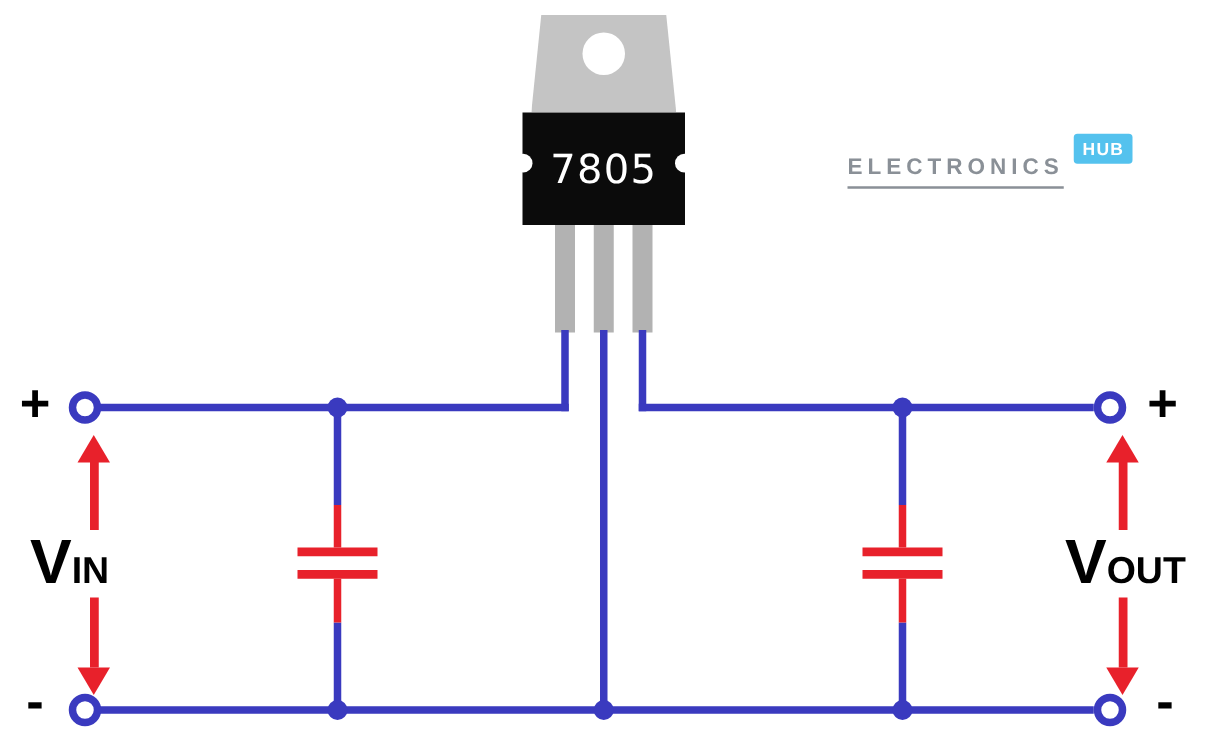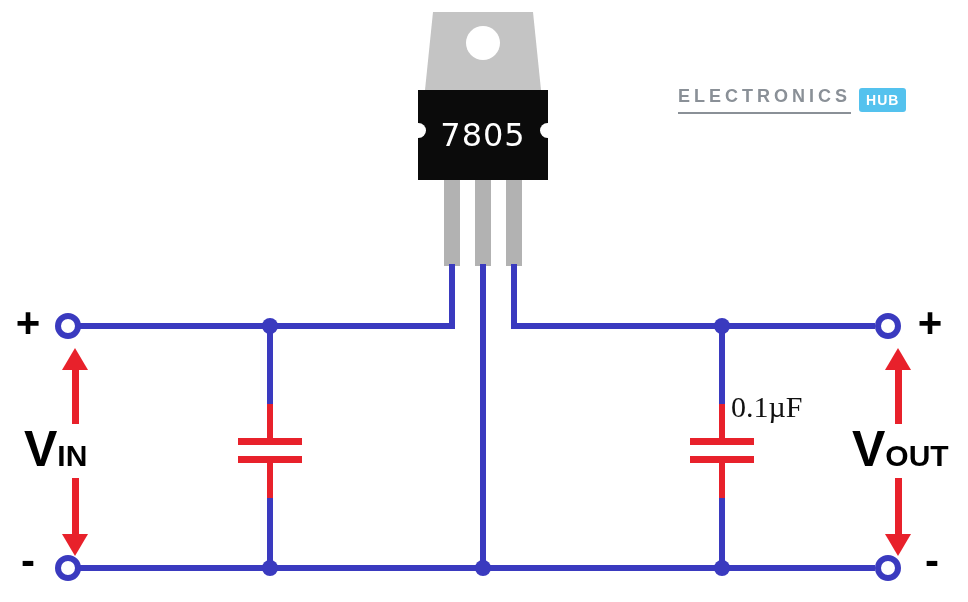--- a/index.html
+++ b/index.html
@@ -74,21 +74,21 @@
   .vin-label{left:24px;top:424px;} .vout-label{left:852px;top:424px;}
 
   
   .sign{font-size:42px;font-weight:800;color:#000;line-height:1;width:36px;text-align:center;}
   .sign-plus-l{left:10px;top:302px;} .sign-minus-l{left:10px;top:540px;}
   .sign-plus-r{left:912px;top:302px;} .sign-minus-r{left:914px;top:540px;}
 
   
   .logo{left:678px;top:86px;display:flex;align-items:center;gap:8px;}
   .logo-brand{font-size:18px;font-weight:600;letter-spacing:4px;color:var(--logo-gray);
-    border-bottom:2px solid var(--logo-gray);padding-bottom:5px;}
+    border-bottom:2px solid var(--logo-gray);padding-bottom:5px;margin-top:37px;}
   .logo-badge{background:var(--logo-blue);color:#fff;font-size:14px;font-weight:700;
     letter-spacing:1px;padding:4px 7px;border-radius:3px;}
 </style>
 </head>
 <body>
 
 <div class="stage">
 
   <div class="abs logo">
     <span class="logo-brand">ELECTRONICS</span>
@@ -130,21 +130,20 @@
 
   <div class="abs cap-lead capL-lead-t"></div>
   <div class="abs cap-plate capL-p1"></div>
   <div class="abs cap-plate capL-p2"></div>
   <div class="abs cap-lead capL-lead-b"></div>
 
   <div class="abs cap-lead capR-lead-t"></div>
   <div class="abs cap-plate capR-p1"></div>
   <div class="abs cap-plate capR-p2"></div>
   <div class="abs cap-lead capR-lead-b"></div>
-  <div class="abs cap-label capR-label">0.1µF</div>
 
   <div class="abs head-up vin-head-up"></div>
   <div class="abs arrow-shaft vin-shaft1"></div>
   <div class="abs vlabel vin-label">
     <span class="v-main">V</span>
     <span class="v-sub">IN</span>
   </div>
   <div class="abs arrow-shaft vin-shaft2"></div>
   <div class="abs head-down vin-head-down"></div>
 

